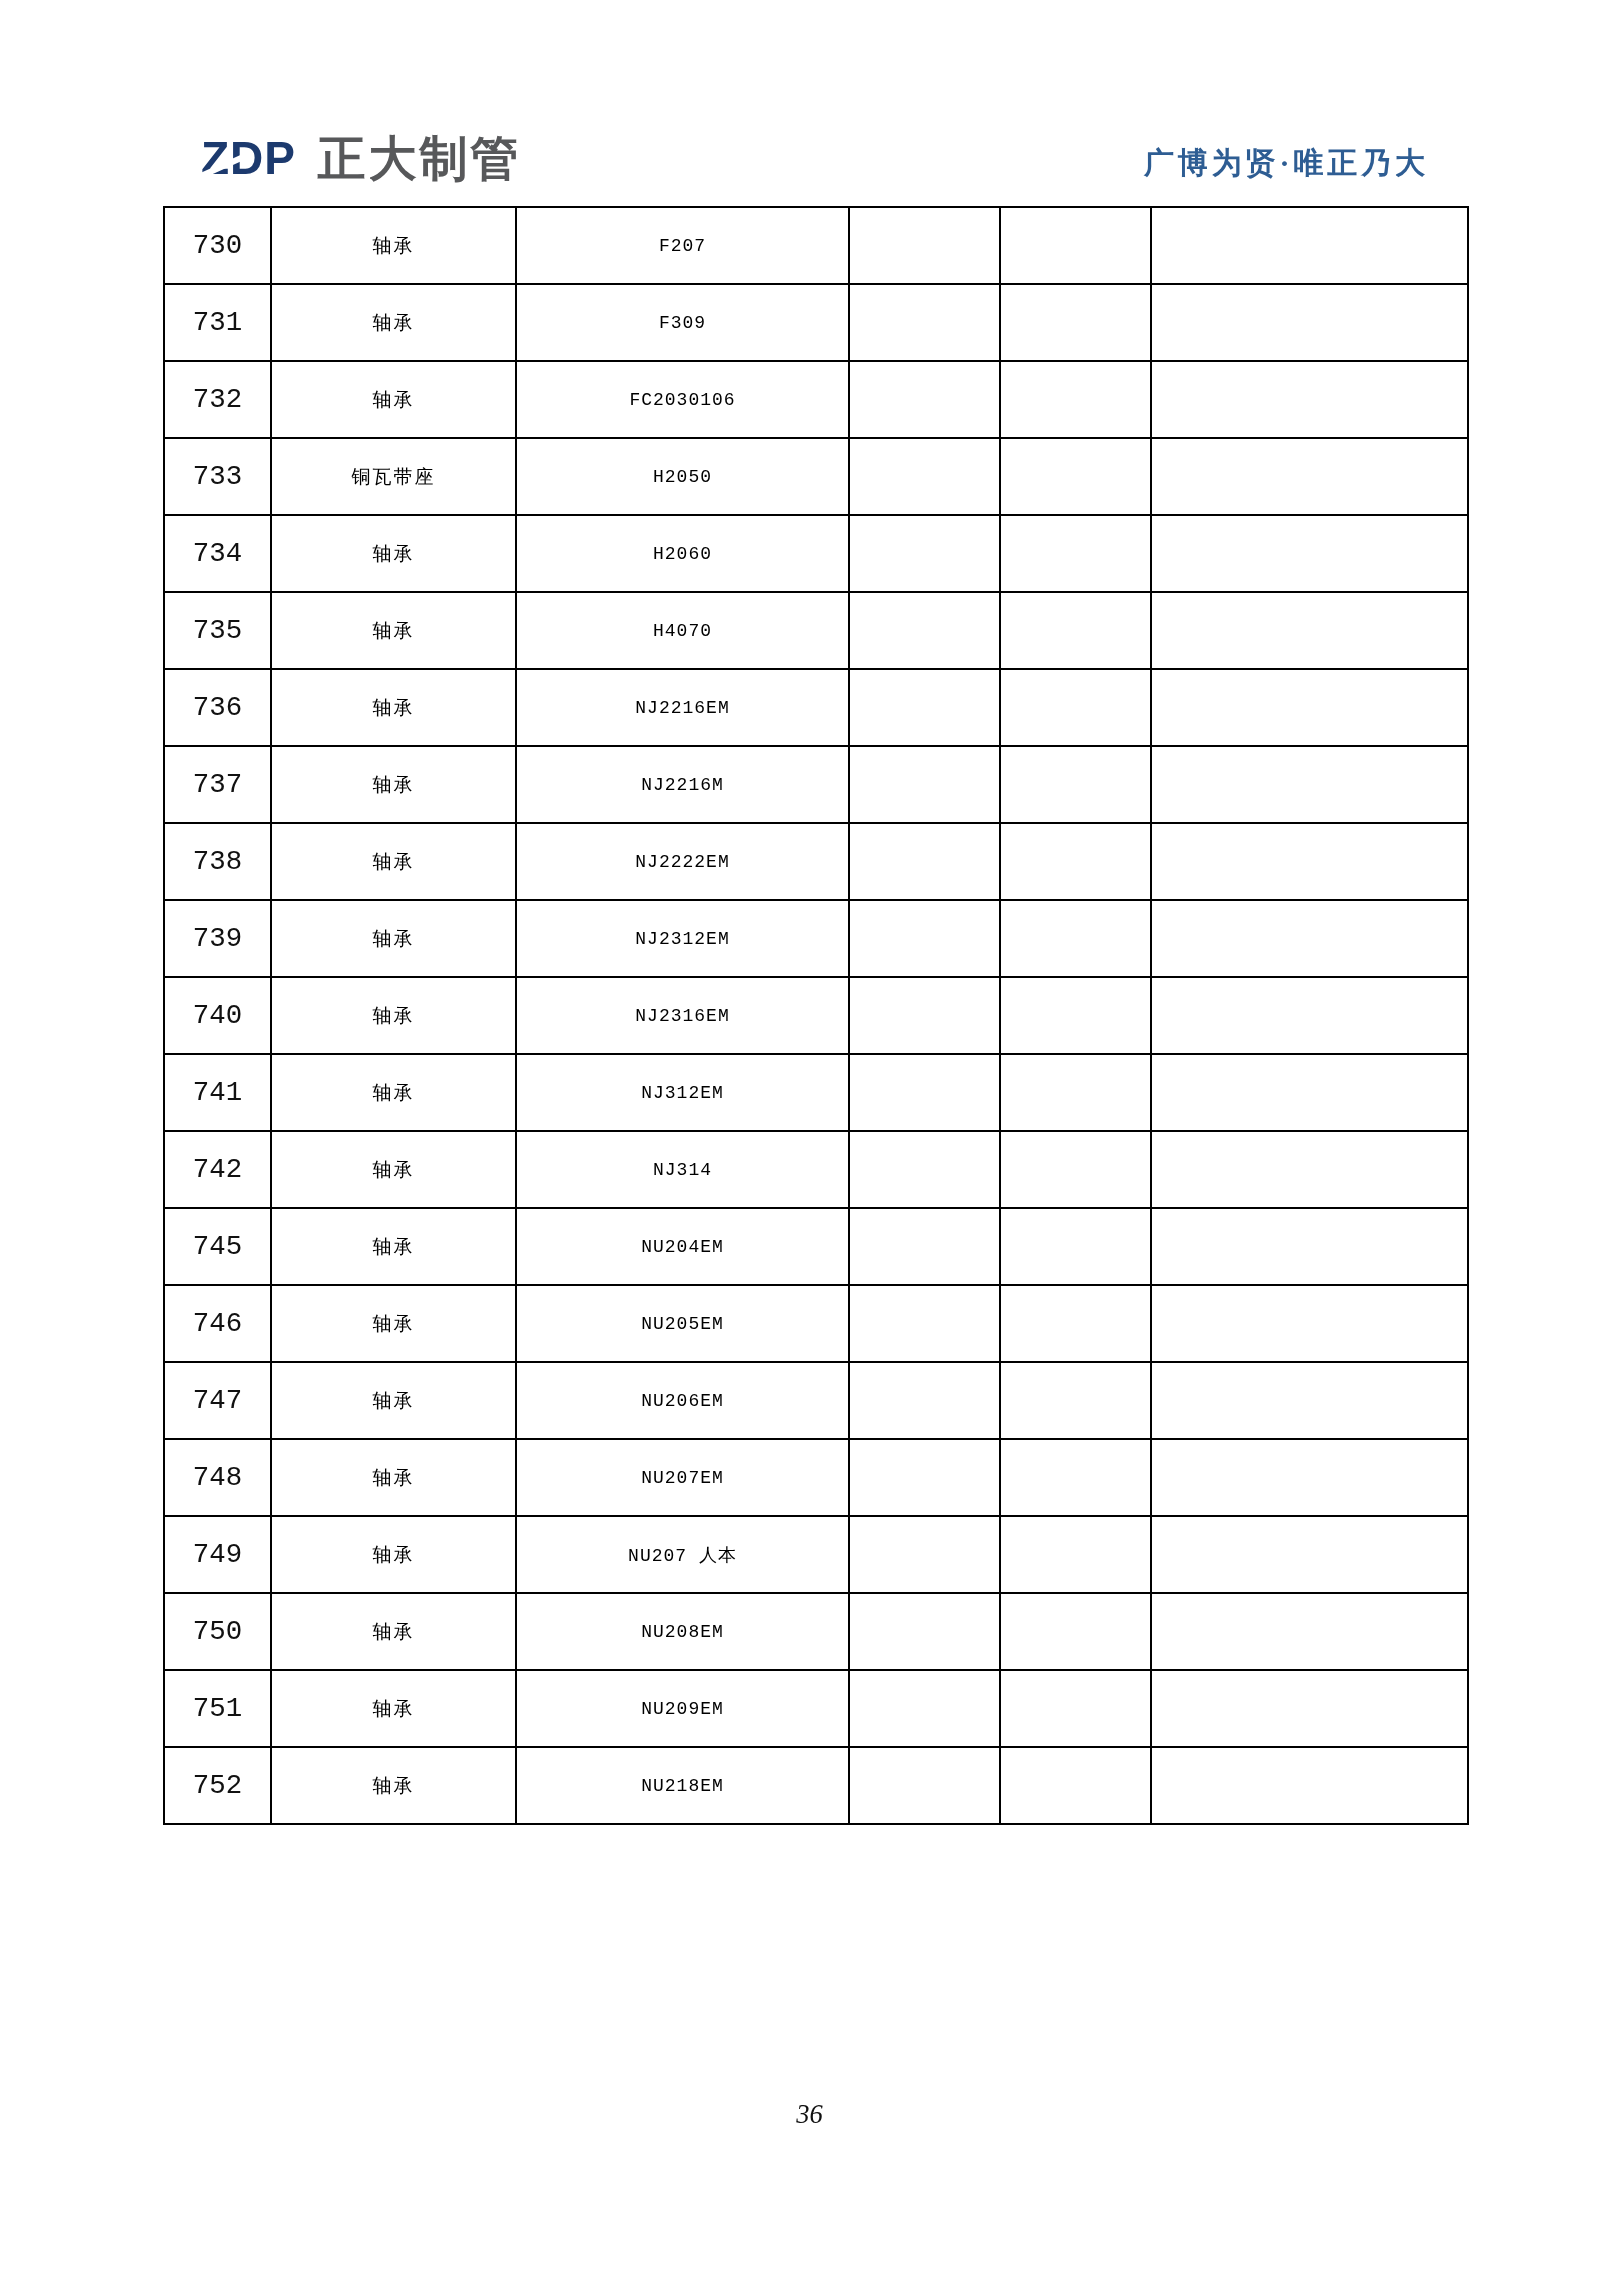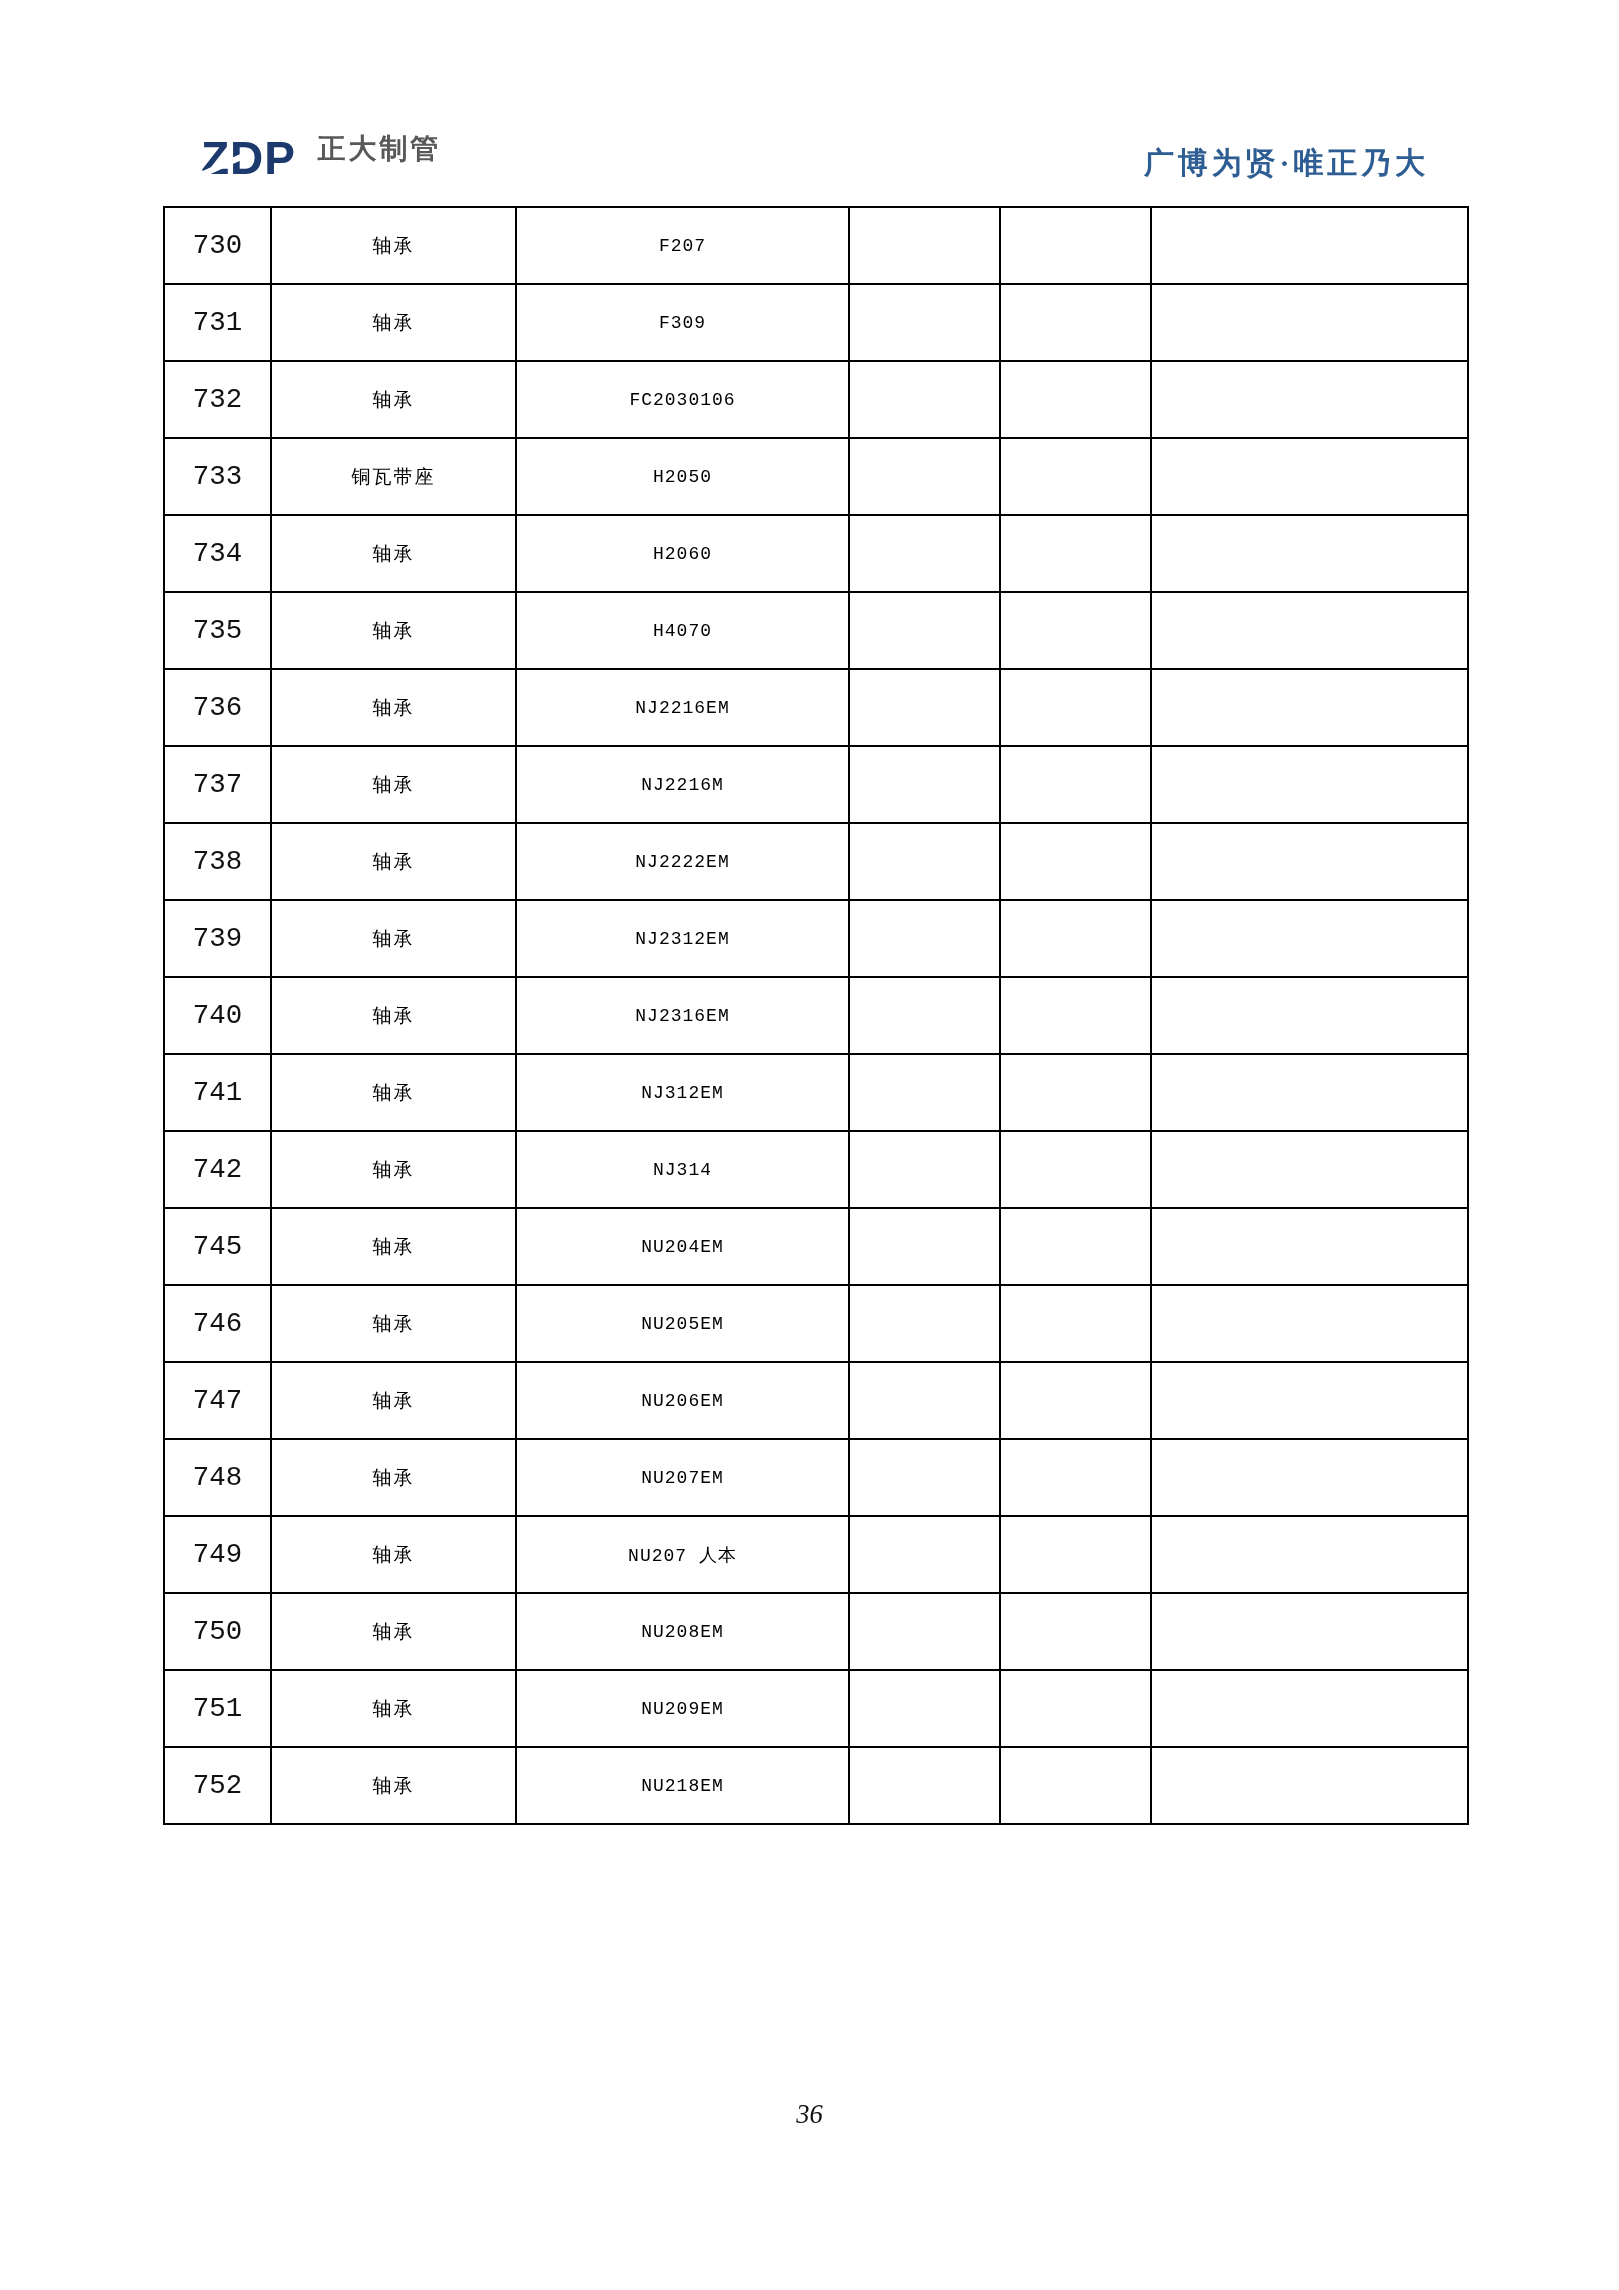--- a/index.html
+++ b/index.html
@@ -38,21 +38,21 @@
     width: 57px;
     height: 5.9px;
     background: #ffffff;
     transform: rotate(-24deg);
     border-radius: 2.9px;
     pointer-events: none;
   }
   .logo-company {
     font-family: "Liberation Sans", sans-serif;
     font-weight: bold;
-    font-size: 28px;
+    font-size: 48px;
     line-height: 1;
     letter-spacing: 2.9px;
     color: #57585a;
   }
   .header-slogan {
     position: absolute;
     right: 190px;
     top: 146px;
     font-family: Liberation Serif, serif;
     font-weight: bold;

